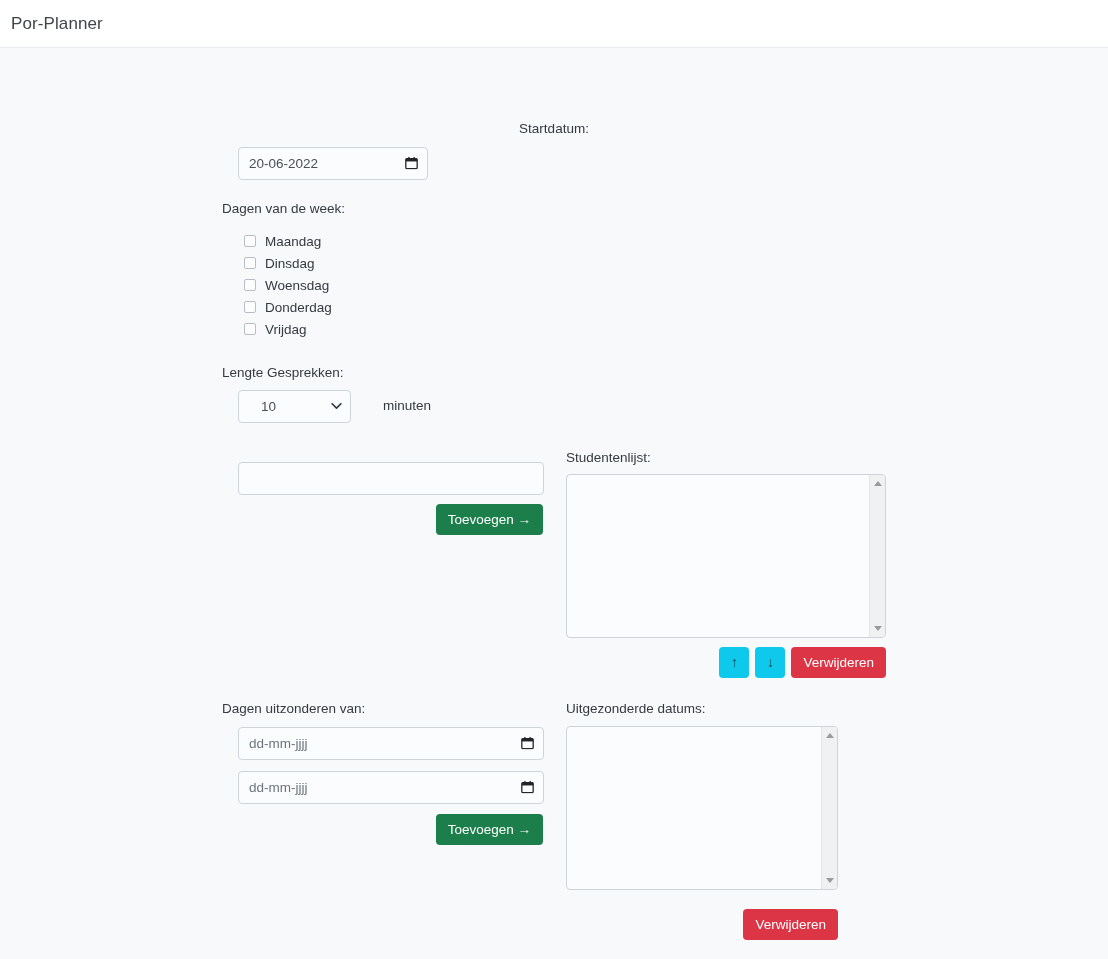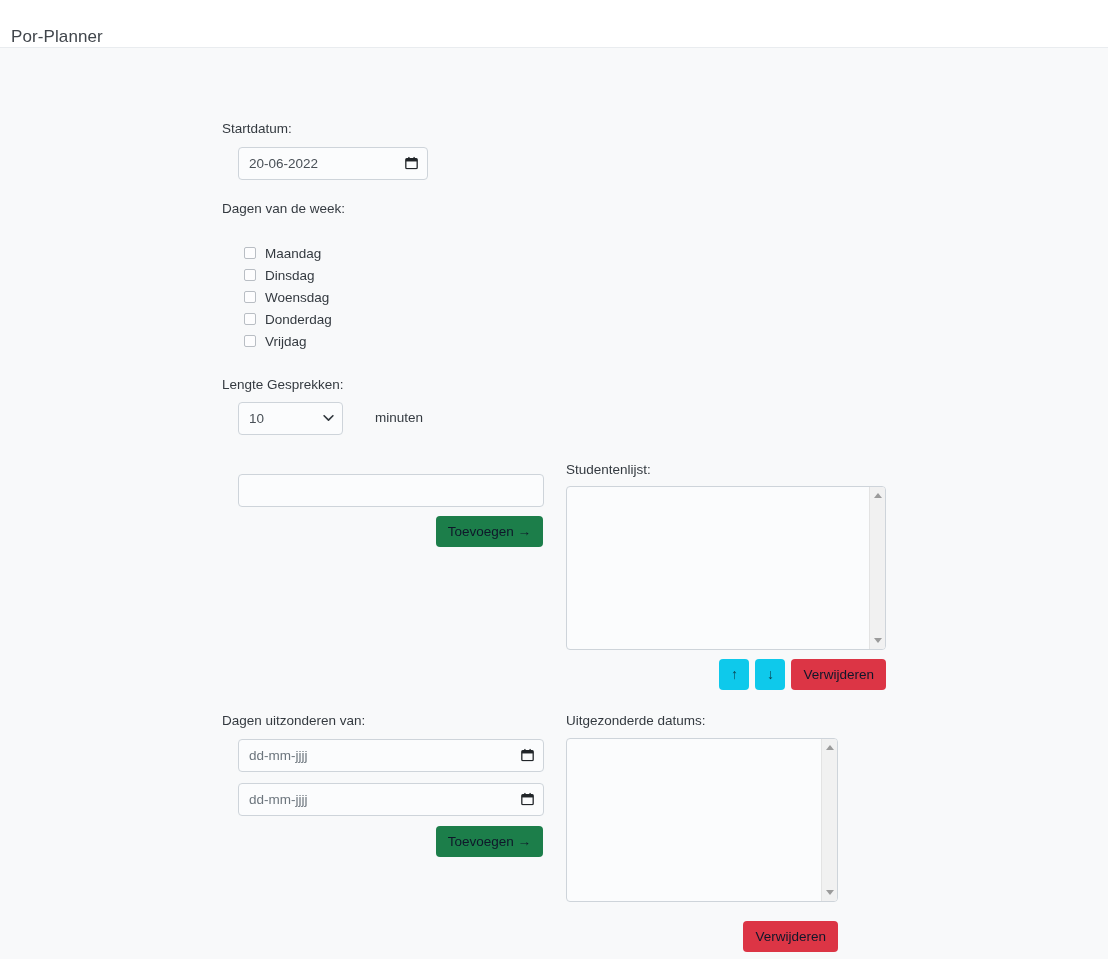--- a/index.html
+++ b/index.html
@@ -11,21 +11,21 @@
     color: #343a40;
     overflow: hidden;
   }
 
   
   .navbar {
     height: 48px;
     background: #ffffff;
     border-bottom: 1px solid #e9ecef;
     display: flex;
-    align-items: flex-end;
+    align-items: center;
     padding-left: 11px;
   }
   .navbar-brand {
     font-size: 17px;
     font-weight: 400;
     color: #40454b;
     letter-spacing: .1px;
   }
 
   
@@ -71,28 +71,28 @@
     position: absolute;
     right: 10px;
     top: 50%;
     transform: translateY(-50%);
     width: 13px; height: 13px;
     pointer-events: none;
   }
 
   .select-wrap { position: relative; display: inline-block; }
   .select-box {
-    width: 105px;
+    width: 113px;
     height: 33px;
     border: 1px solid #ced4da;
     border-radius: 4px;
     background: #fbfcfd;
     font-size: 13.5px;
     color: #495057;
-    padding: 0 26px 0 10px;
+    padding: 0 26px 0 22px;
     display: flex;
     align-items: center;
   }
   .chevron {
     position: absolute;
     right: 9px;
     top: 50%;
     transform: translateY(-50%);
     width: 11px; height: 7px;
     pointer-events: none;
@@ -114,21 +114,21 @@
     flex: none;
   }
   .check-row .ctext { font-size: 13.5px; color: #343a40; }
 
   
   .btn {
     border: none;
     border-radius: 4px;
     font-family: "Liberation Sans", sans-serif;
     font-size: 13.5px;
-    color: #0f172a;
+    color: #ffffff;
     cursor: pointer;
     padding: 0 12px;
     height: 31px;
     line-height: 31px;
     white-space: nowrap;
   }
   .btn-green { background: #1c7e4a; }
   .btn-red   { background: #dc3545; }
   .btn-cyan  {
     background: #0ec9eb;
@@ -173,35 +173,35 @@
 <body>
 
 <div class="navbar">
   <span class="navbar-brand">Por-Planner</span>
 </div>
 
 <div class="page">
   <div class="content">
 
     
-    <div class="label" style="margin-top:74px;">Startdatum:</div>
+    <div class="label" style="margin-top:74px;text-align:center;">Startdatum:</div>
     <div class="date-wrap indent" style="margin-top:11px;">
       <input class="form-control" style="width: 190px;" type="text" value="20-06-2022">
       <svg class="cal-icon" viewBox="0 0 16 16">
         <rect x="1" y="2.5" width="14" height="12.5" rx="1.5" fill="none" stroke="#212529" stroke-width="1.6"></rect>
         <rect x="1" y="2.5" width="14" height="3.6" fill="#212529"></rect>
         <rect x="4" y="0.5" width="1.6" height="3" fill="#212529"></rect>
         <rect x="10.4" y="0.5" width="1.6" height="3" fill="#212529"></rect>
       </svg>
     </div>
 
     
     <div class="label" style="margin-top:22px;">Dagen van de week:</div>
 
-    <div style="margin-top:27px;">
+    <div style="margin-top:15px;">
       <label class="check-row">
         <span class="chk"></span>
         <span class="ctext">Maandag</span>
       </label>
       <label class="check-row">
         <span class="chk"></span>
         <span class="ctext">Dinsdag</span>
       </label>
       <label class="check-row">
         <span class="chk"></span>

